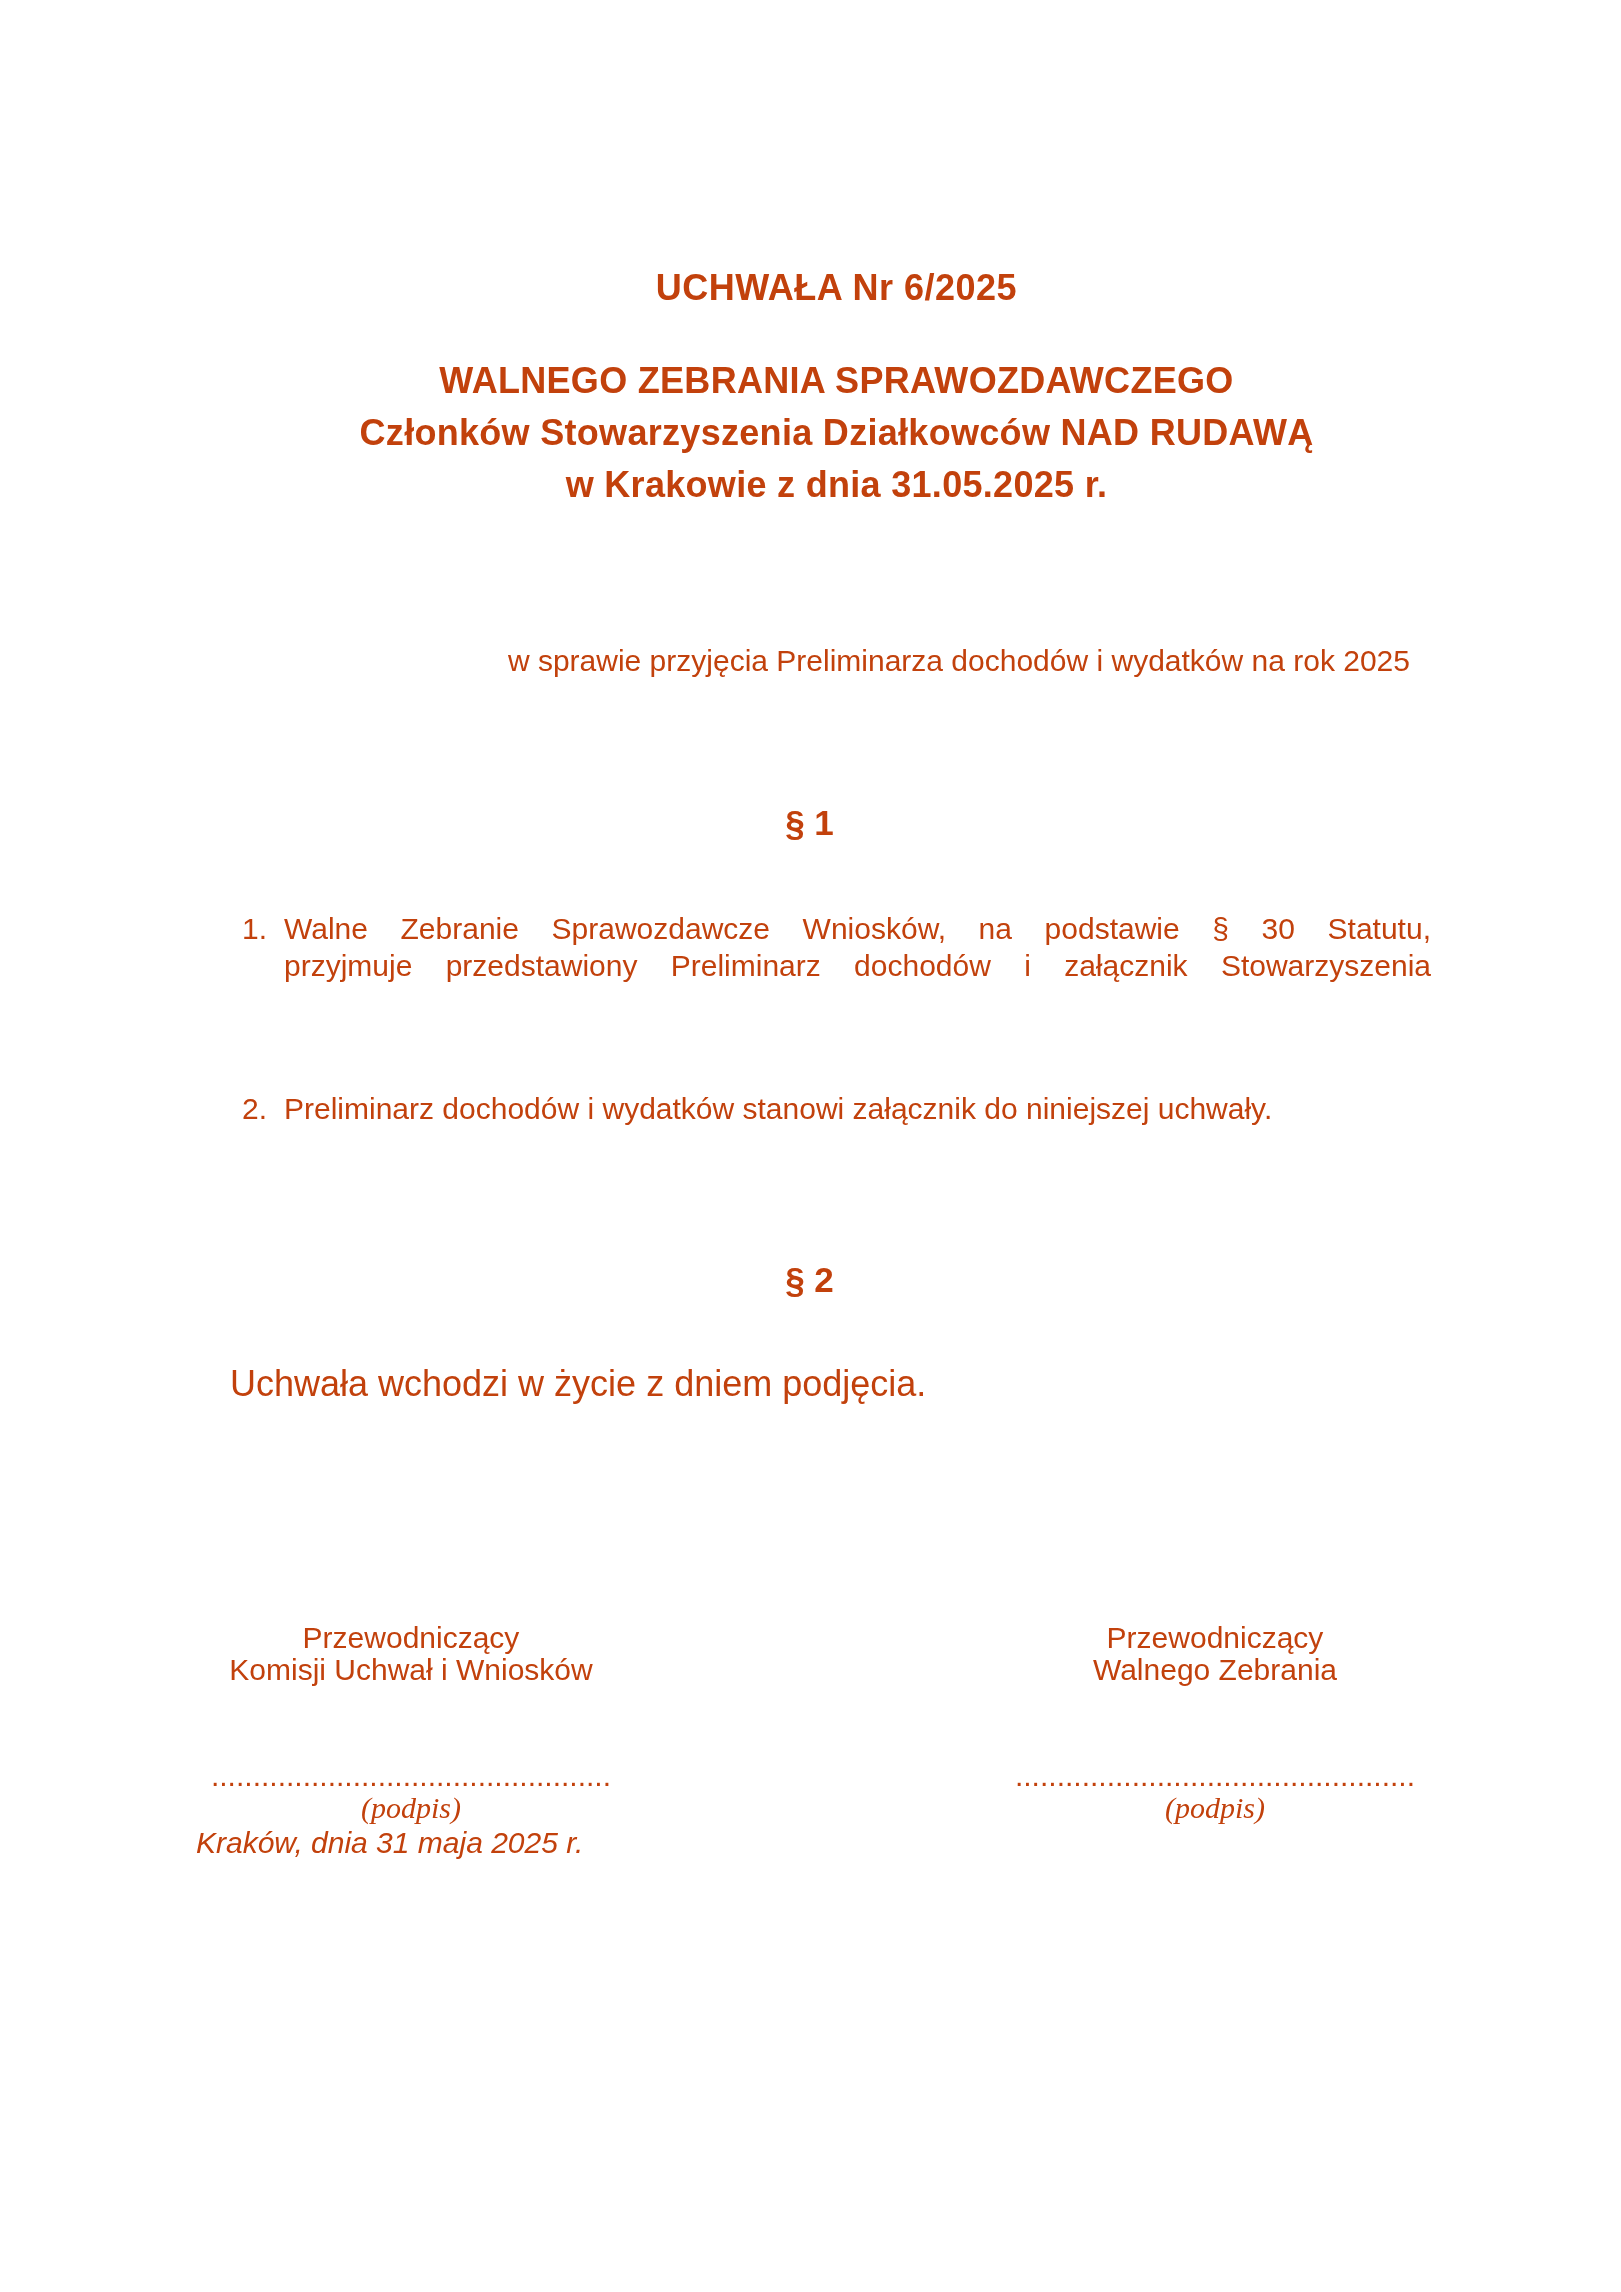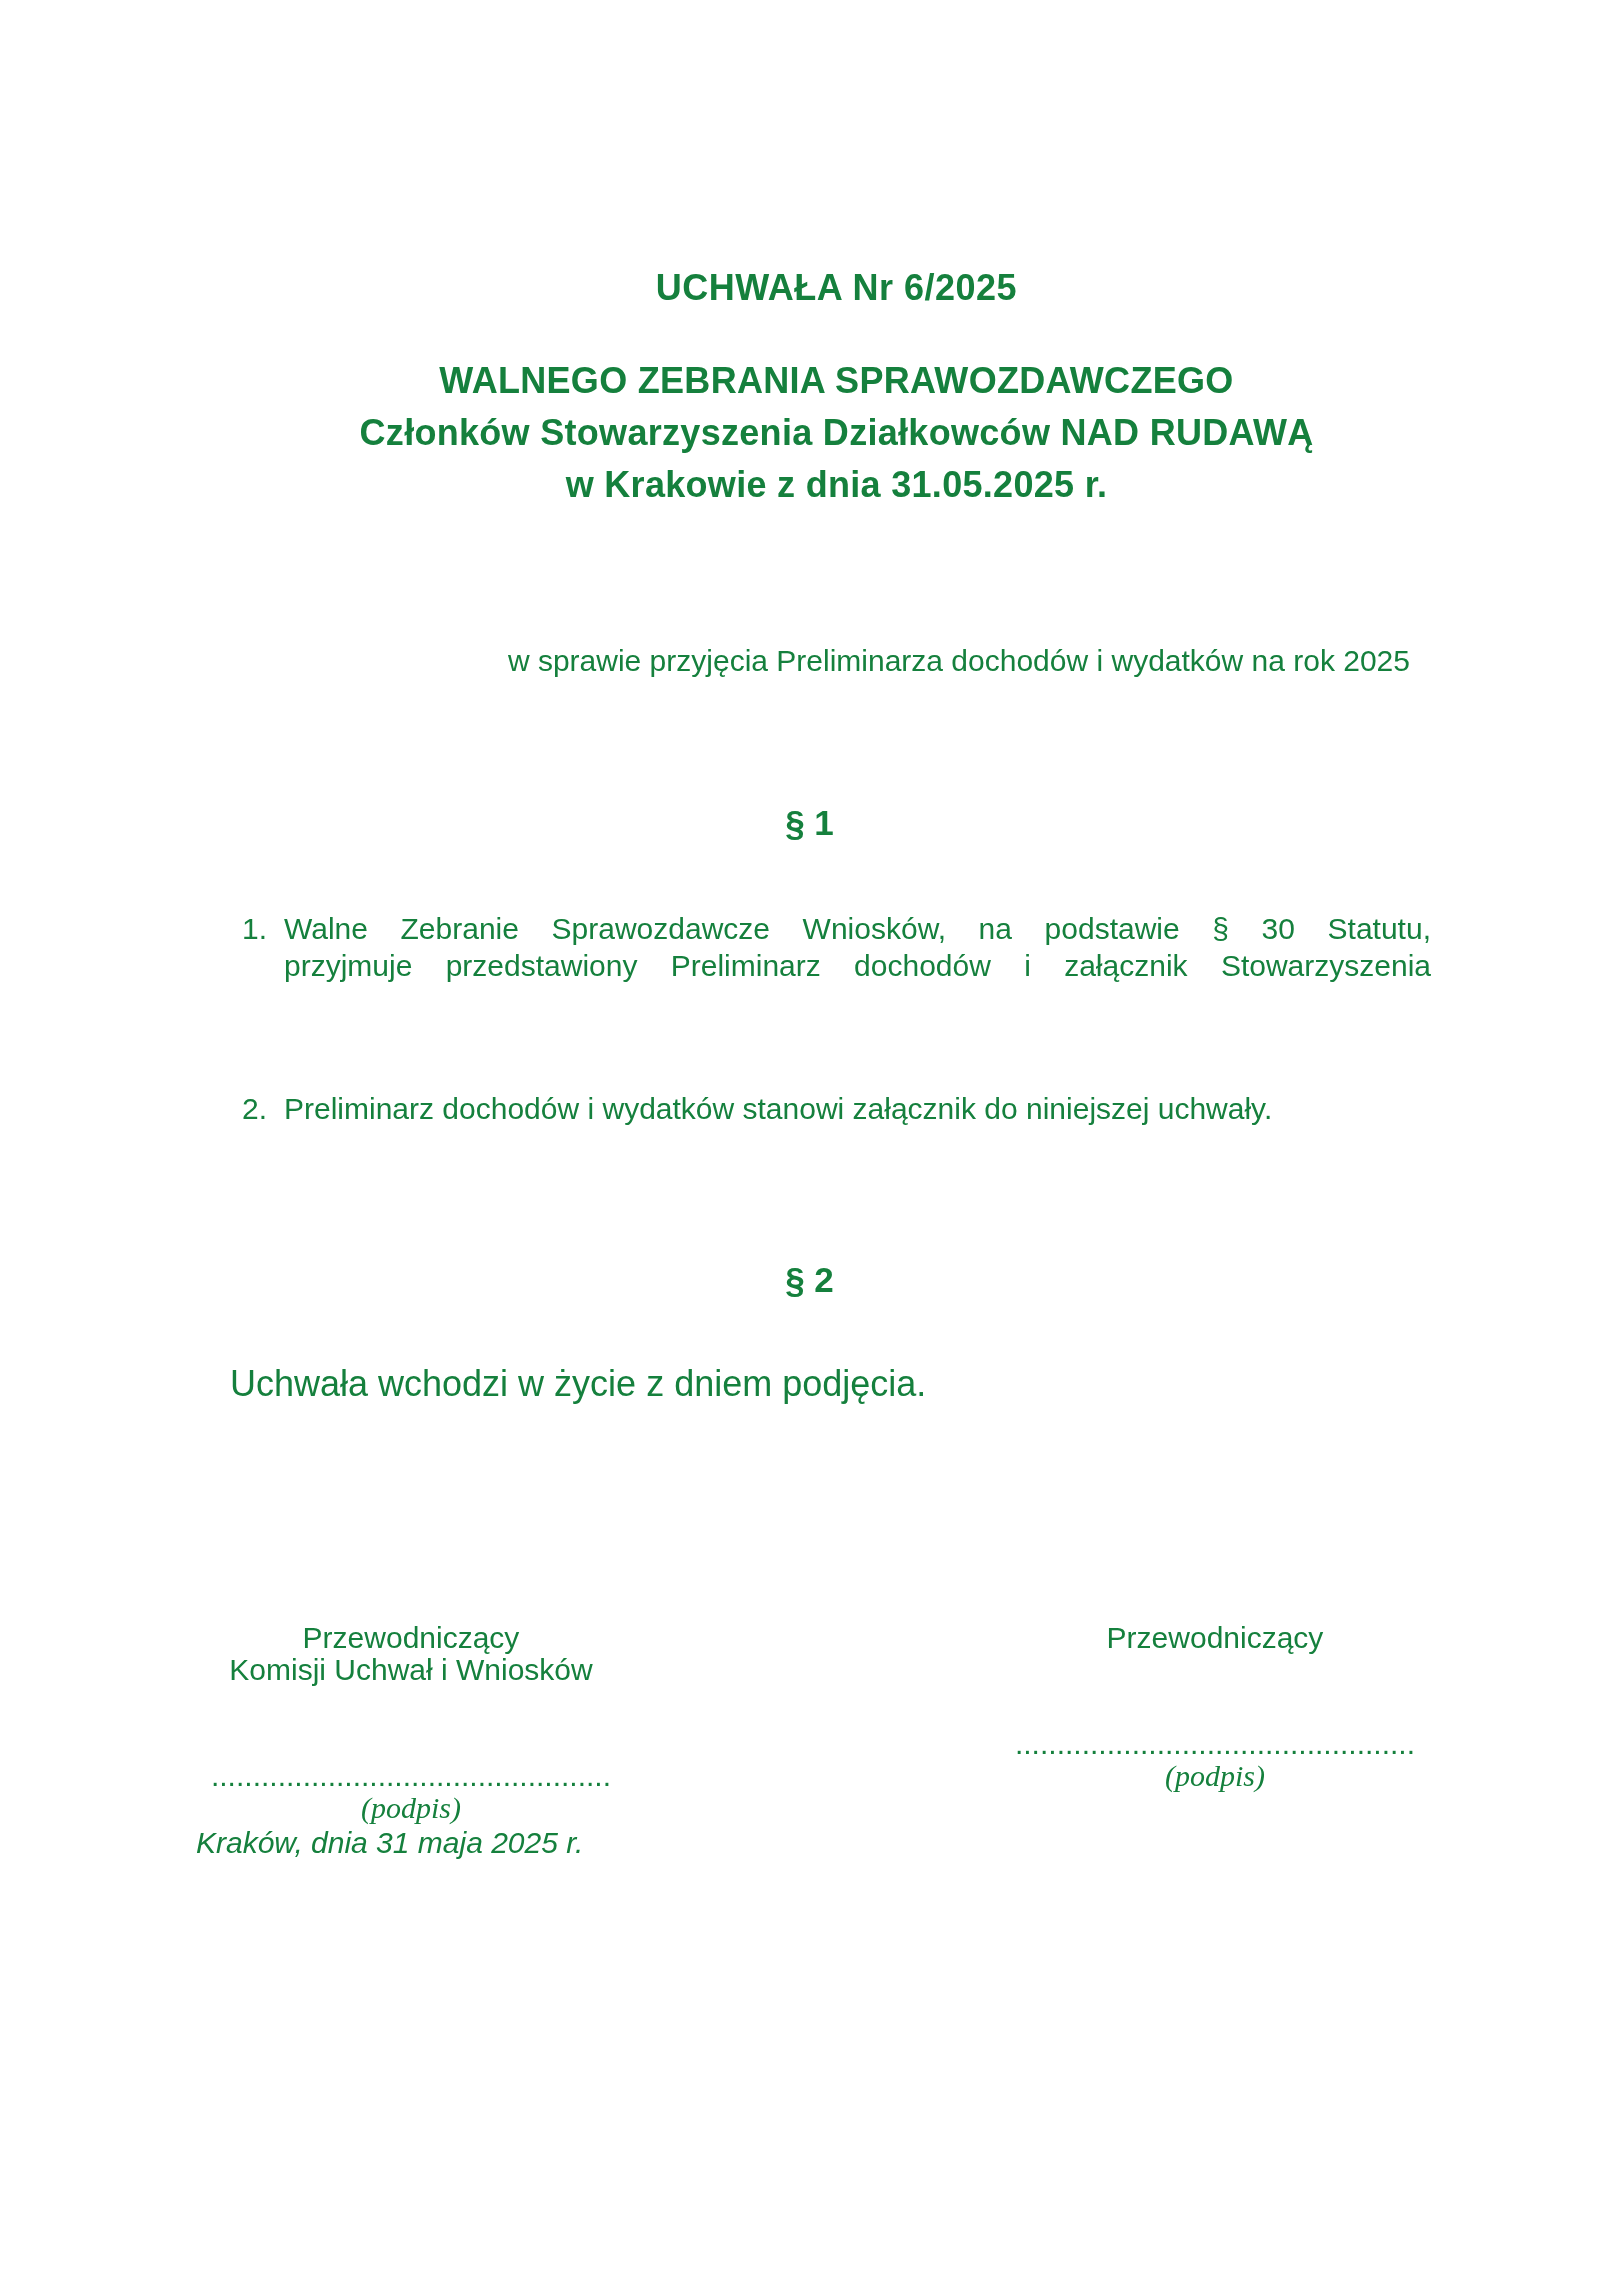--- a/index.html
+++ b/index.html
@@ -5,21 +5,21 @@
   html, body {
     margin: 0;
     padding: 0;
     background: #ffffff;
   }
   .page {
     position: relative;
     width: 1621px;
     height: 2293px;
     background: #ffffff;
-    color: #15803d;
+    color: #c2410c;
     font-family: "Liberation Sans", sans-serif;
     overflow: hidden;
   }
   .abs { position: absolute; }
 
   .doc-title {
     top: 266px; left: 242px; width: 1189px;
     font-size: 36px; font-weight: bold;
     line-height: 43px; text-align: center;
     letter-spacing: 0.5px;
@@ -132,20 +132,21 @@
 
   <div class="abs sig-block sig-left">
     <div>Przewodniczący</div>
     <div>Komisji Uchwał i Wniosków</div>
     <div class="sig-dots">................................................</div>
     <div class="sig-caption">(podpis)</div>
   </div>
 
   <div class="abs sig-block sig-right">
     <div>Przewodniczący</div>
+    <div>Walnego Zebrania</div>
     <div class="sig-dots">................................................</div>
     <div class="sig-caption">(podpis)</div>
   </div>
 
   <div class="abs place-date">Kraków, dnia 31 maja 2025 r.</div>
 
 </div>
 
 
 </body></html>

